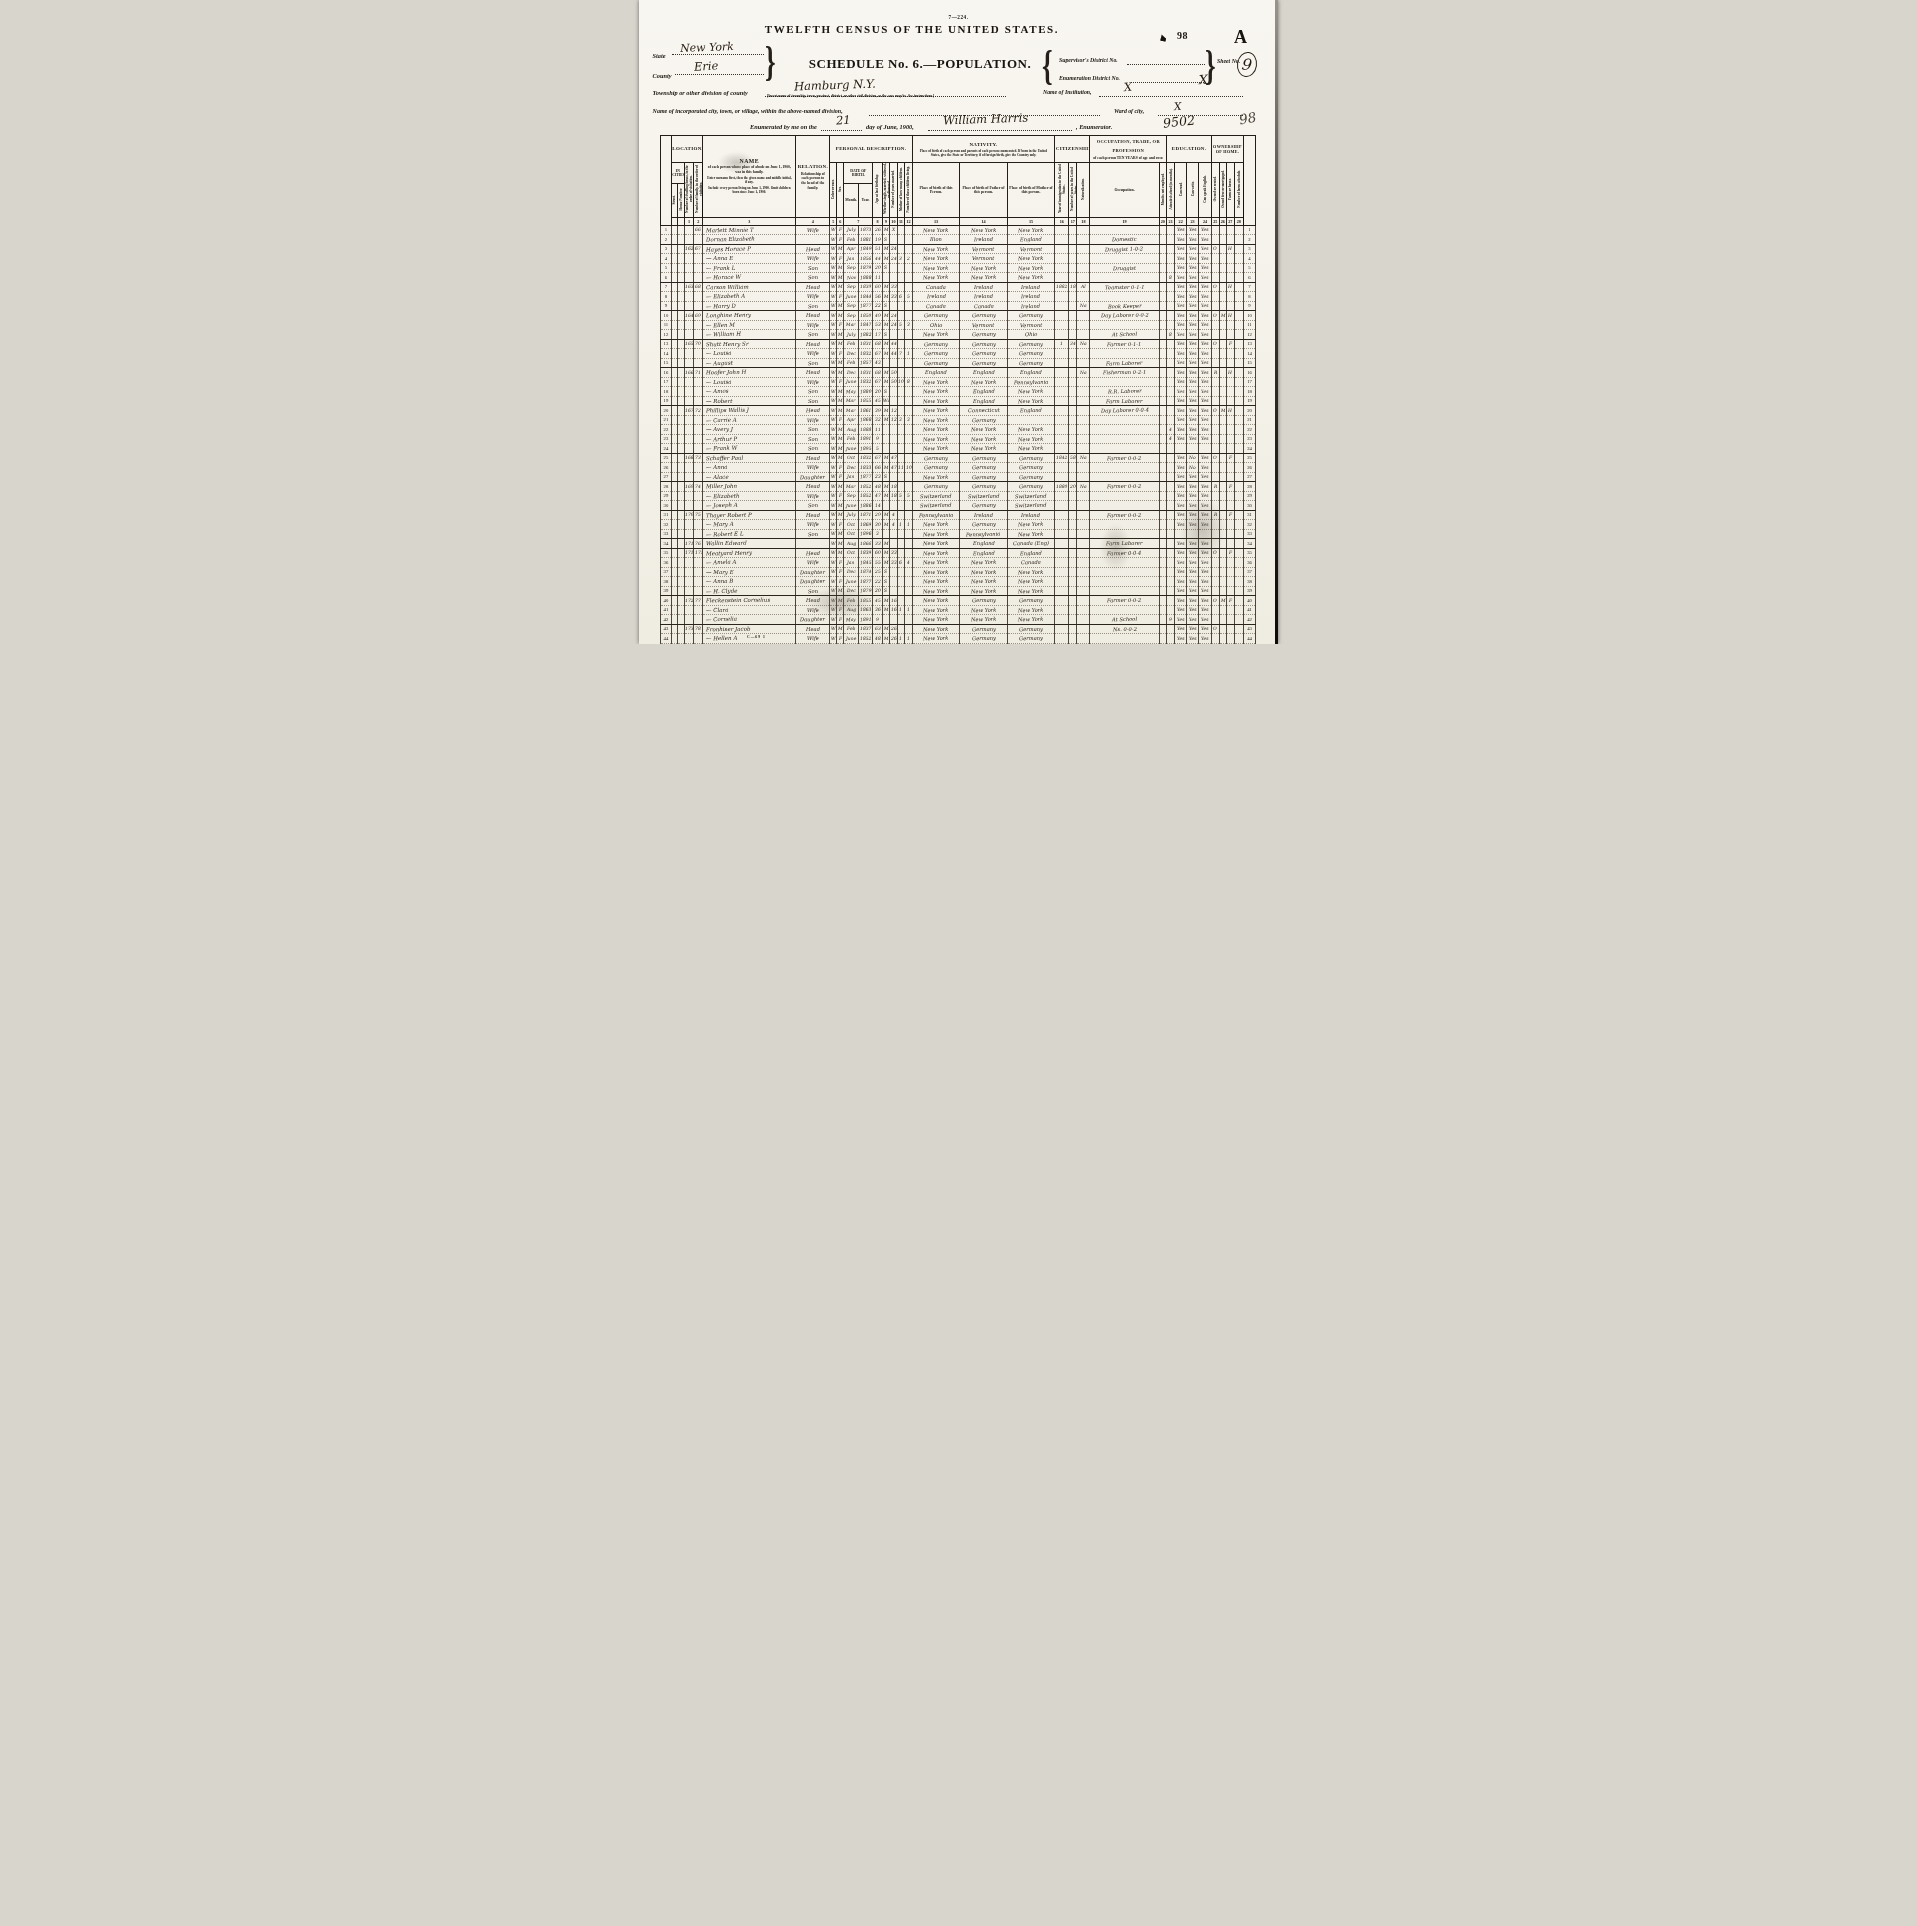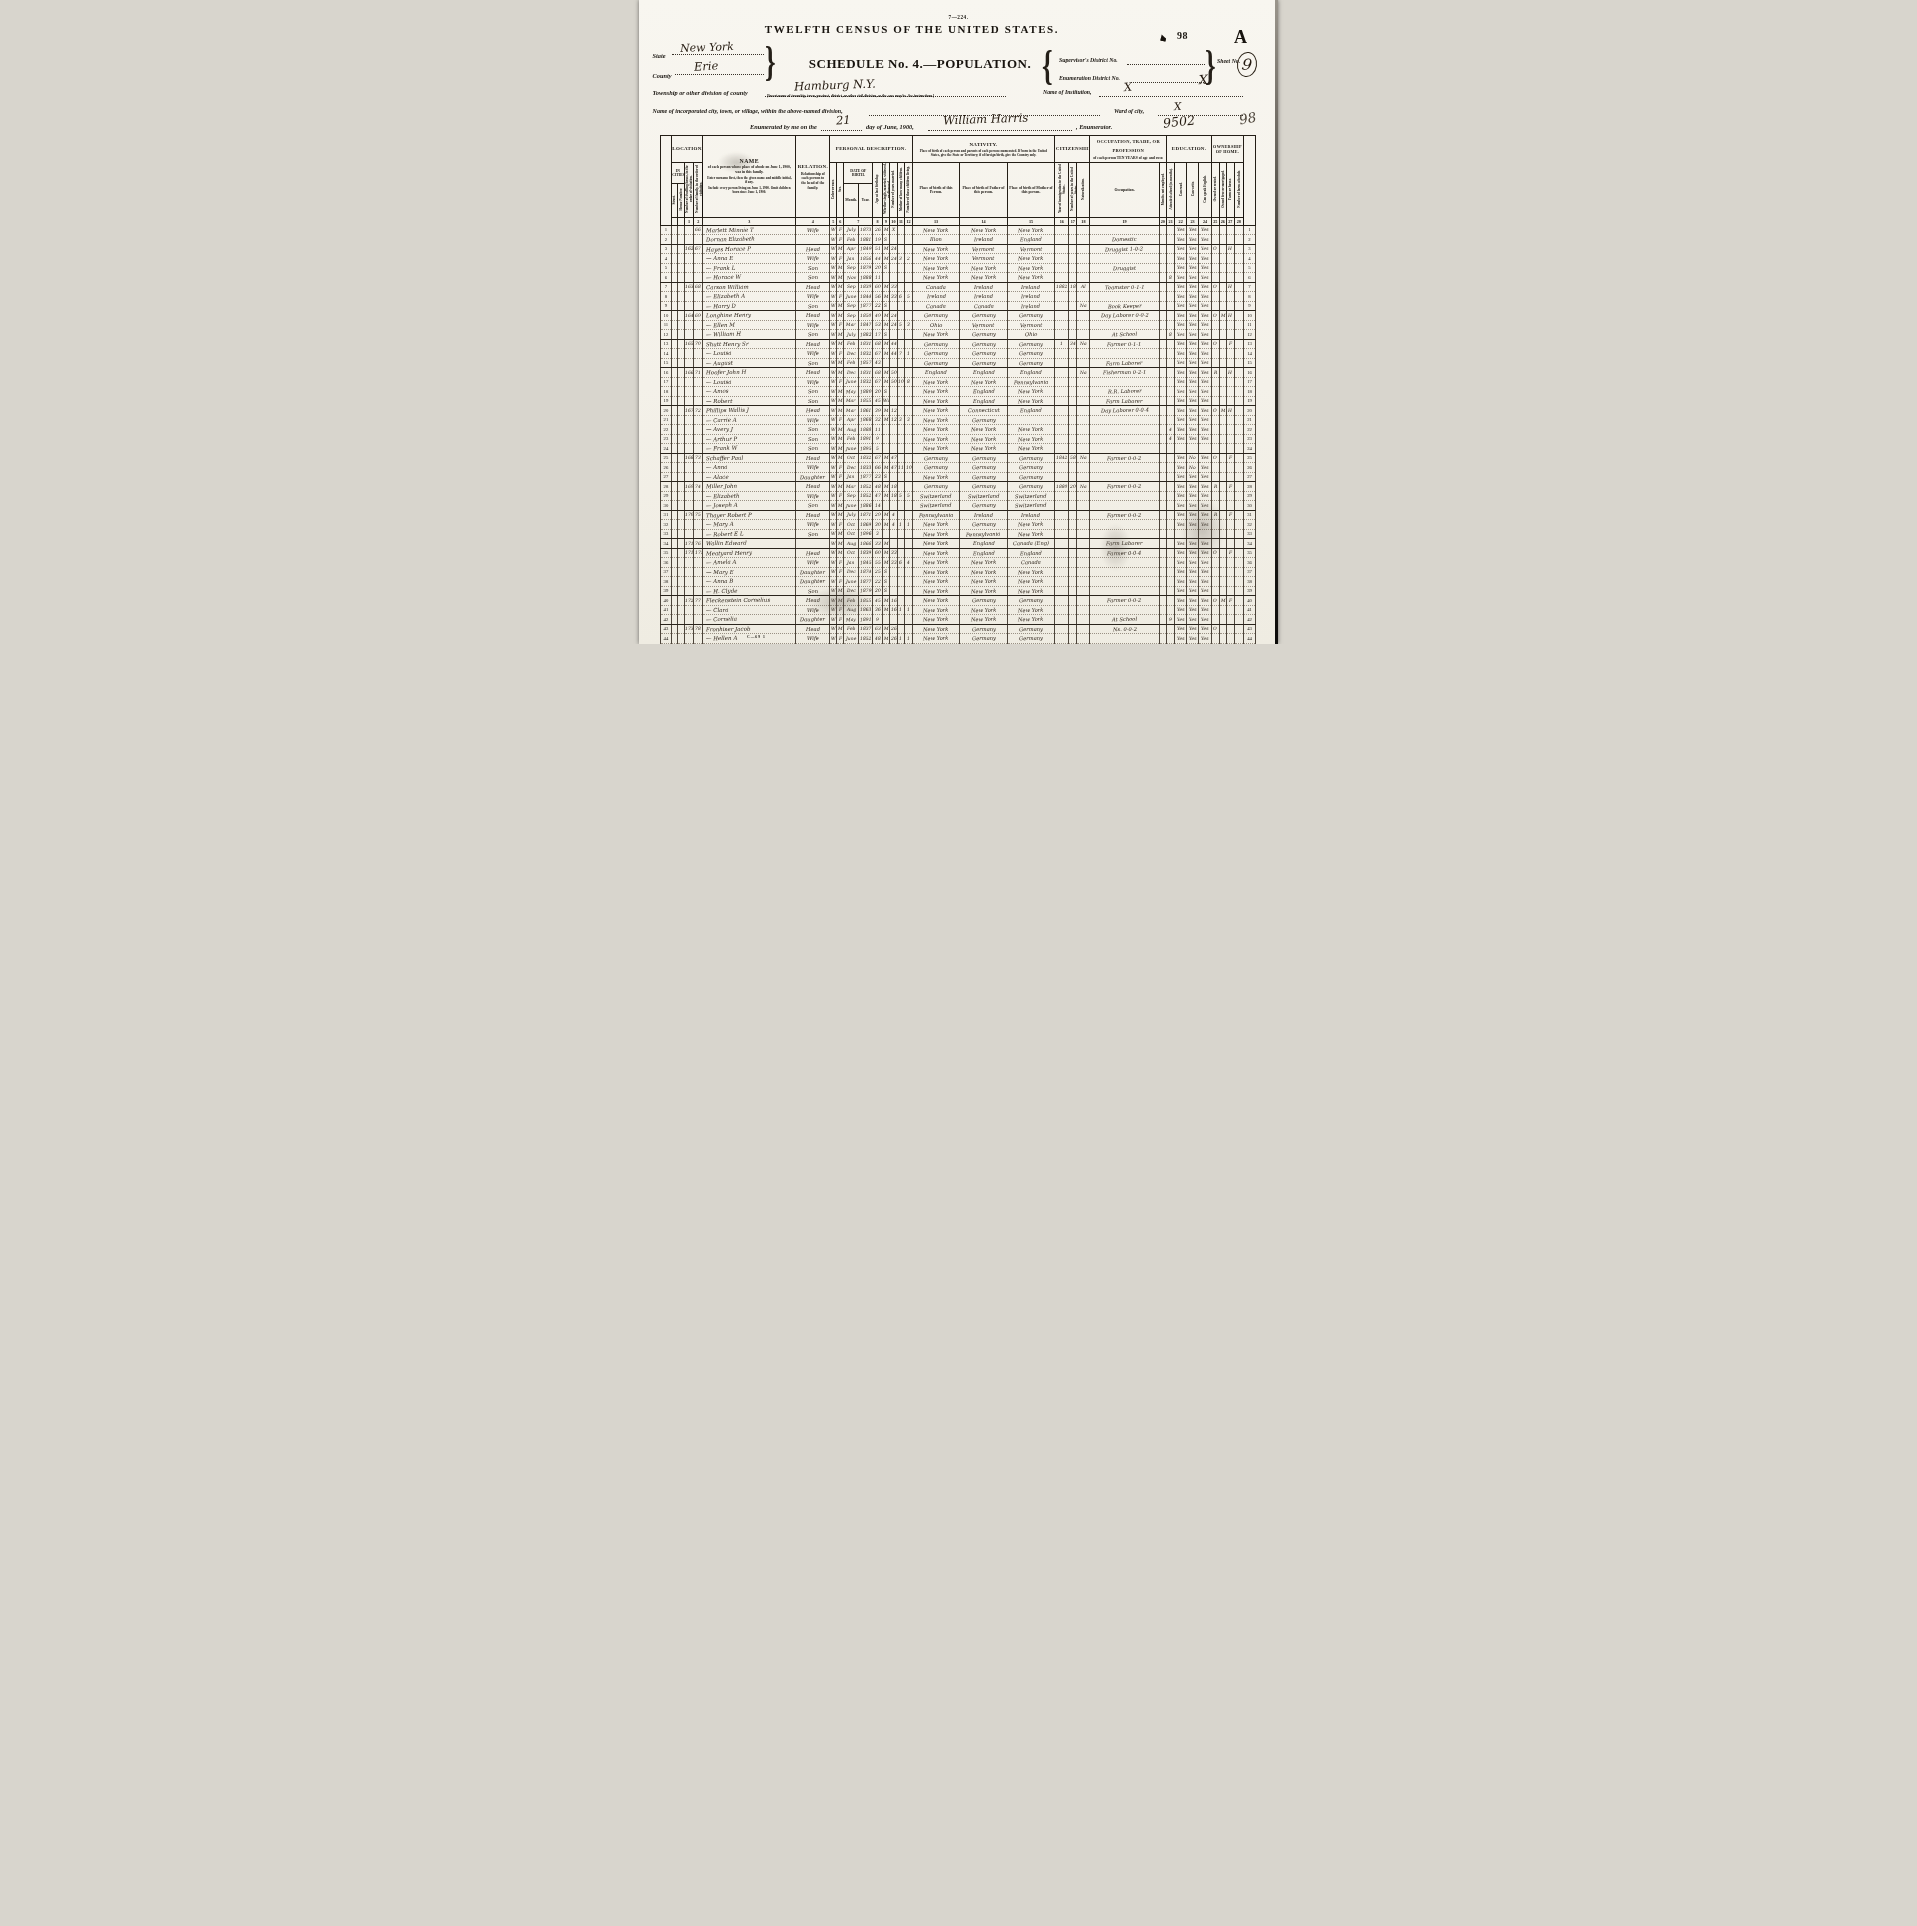--- a/index.html
+++ b/index.html
@@ -64,21 +64,21 @@
     <span class="abs lbl" style="left:13.6px;top:52px;font-size:6.3px;">State</span>
     <span class="abs dot" style="left:33px;top:48px;width:92px;"></span>
     <span class="abs hw" style="left:41px;top:41px;font-size:11px;transform:rotate(-2deg);">New York</span>
 
     <span class="abs lbl" style="left:13.6px;top:72px;font-size:6.3px;">County</span>
     <span class="abs dot" style="left:36px;top:68px;width:89px;"></span>
     <span class="abs hw" style="left:55px;top:59px;font-size:11.5px;transform:rotate(-3deg);">Erie</span>
 
     <span class="abs brace" style="left:126px;top:46px;">}</span>
 
-    <div class="abs sched-title printed">SCHEDULE No. 4.—POPULATION.</div>
+    <div class="abs sched-title printed">SCHEDULE No. 6.—POPULATION.</div>
 
     <span class="abs brace" style="left:403px;top:50px;">{</span>
     <span class="abs lbl" style="left:420px;top:57px;font-size:5.8px;">Supervisor's District No.</span>
     <span class="abs dot" style="left:488px;top:58px;width:78px;"></span>
     <span class="abs lbl" style="left:420px;top:75px;font-size:5.8px;">Enumeration District No.</span>
     <span class="abs dot" style="left:492px;top:76px;width:73px;"></span>
     <span class="abs brace" style="left:566px;top:50px;">}</span>
     <span class="abs lbl" style="left:578px;top:58px;font-size:5.8px;">Sheet No.</span>
     <span class="abs hw" style="left:560px;top:72px;font-size:12.6px;transform:rotate(-4deg);">X</span>
     <span class="abs hw circle-sheet" style="left:598px;top:52px;">9</span>

